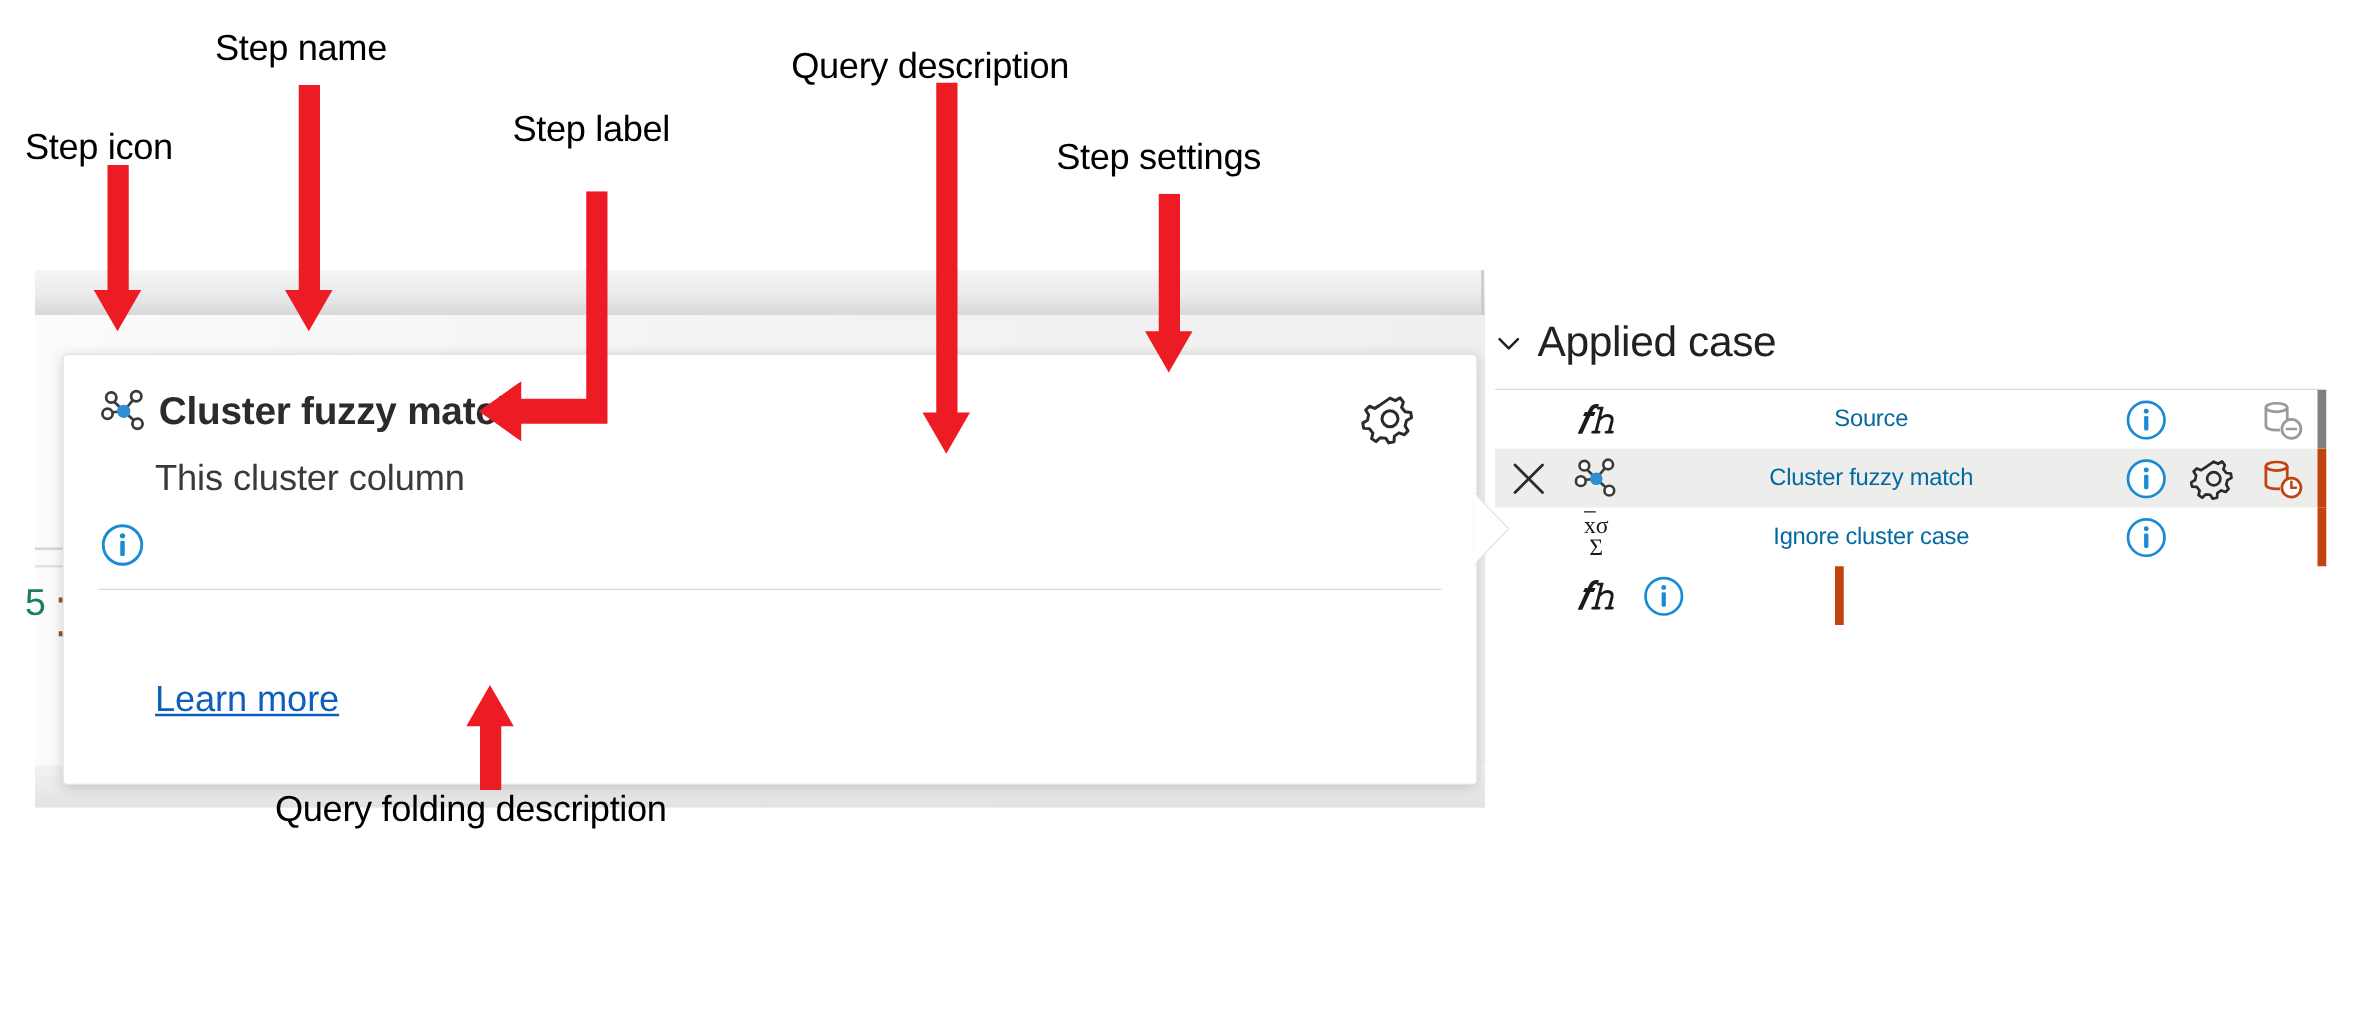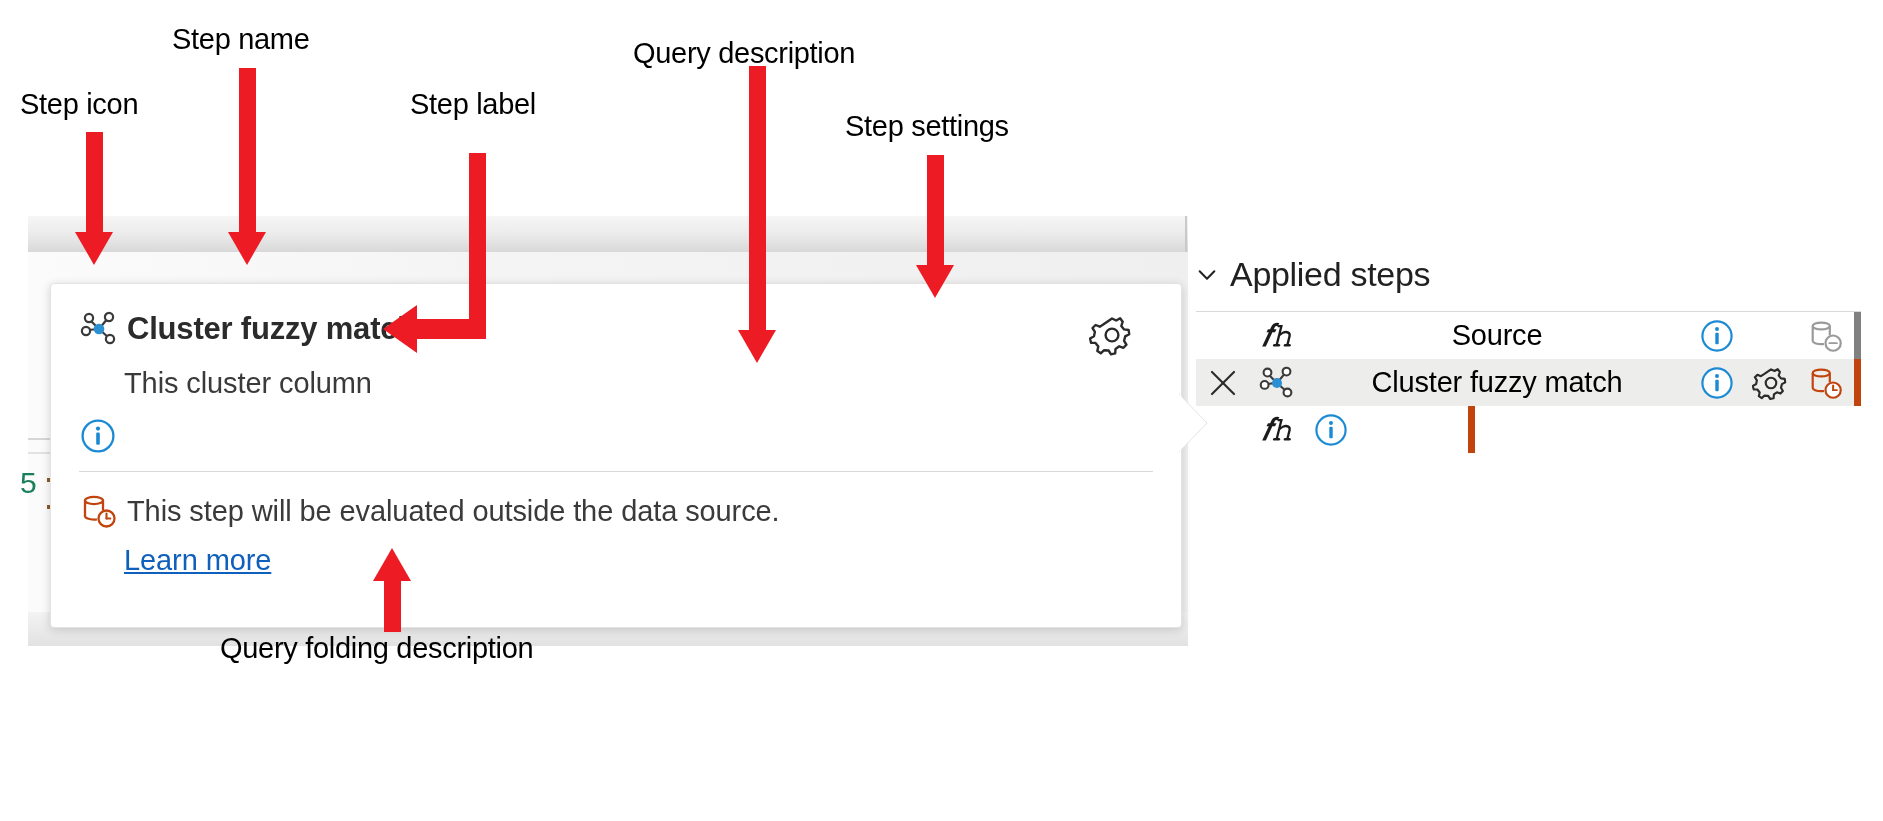--- a/index.html
+++ b/index.html
@@ -247,22 +247,22 @@
   }
   .step-icon {
     width: 54px;
     display: flex;
     align-items: center;
     justify-content: center;
     flex: 0 0 54px;
   }
   .step-name {
     flex: 1 1 auto;
-    font-size: 29px;
-    color: #000000;
+    font-size: 19px;
+    color: #0369a1;
     letter-spacing: -0.2px;
     white-space: nowrap;
   }
   .step-info {
     width: 54px;
     display: flex;
     align-items: center;
     justify-content: center;
     flex: 0 0 54px;
   }
@@ -365,50 +365,33 @@
       <svg width="38" height="38" viewBox="0 0 38 38">
         <circle cx="19" cy="19" r="15.4" fill="#ffffff" stroke="#1a8ad4" stroke-width="2.3"></circle>
         <circle cx="19" cy="11.6" r="2.1" fill="#1a8ad4"></circle>
         <rect x="17.2" y="15.6" width="3.6" height="12.2" rx="1.1" fill="#1a8ad4"></rect>
       </svg>
     </span>
   </div>
 
   <div id="tt-divider"></div>
 
-  <div class="tt-row" id="tt-fold-row">
-    <span id="tt-fold-icon">
-      <svg width="40" height="40" viewBox="0 0 40 40">
-        <g stroke="#c1440e" stroke-width="2.3" fill="none">
-          <ellipse cx="15" cy="9.5" rx="9" ry="3.6"></ellipse>
-          <path d="M6 9.5 V25 c0,2.0 4.0,3.6 9,3.6 c1.0,0 2.0,-0.07 2.9,-0.2"></path>
-          <path d="M24 9.5 V19.4"></path>
-        </g>
-        <circle cx="27.5" cy="27.5" r="8.0" fill="#ffffff" stroke="#c1440e" stroke-width="2.3"></circle>
-        <g stroke="#c1440e" stroke-width="2.1" stroke-linecap="round">
-          <line x1="27.5" y1="22.6" x2="27.5" y2="27.5"></line>
-          <line x1="27.5" y1="27.5" x2="31.3" y2="27.5"></line>
-        </g>
-      </svg>
-    </span>
-    <span id="tt-fold-text">This step will be evaluated outside the data source.</span>
-  </div>
 
   <a id="tt-learnmore" href="#">Learn more</a>
 </div>
 
 <div id="applied-steps-panel">
 
   <div id="applied-steps-header">
     <span id="applied-steps-chevron">
       <svg width="24" height="24" viewBox="0 0 24 24">
         <path d="M4 8 L12 16 L20 8" fill="none" stroke="#212121" stroke-width="2.2" stroke-linecap="round" stroke-linejoin="round"></path>
       </svg>
     </span>
-    <span id="applied-steps-title">Applied steps</span>
+    <span id="applied-steps-title">Applied case</span>
   </div>
 
   <div id="steps-list">
 
     <div class="step-row">
       <span class="step-delete spacer-empty"></span>
       <span class="step-icon">
         <span class="fx-glyph">𝑓<span style="font-size:29px;">𝚑</span></span>
       </span>
       <span class="step-name">Source</span>
@@ -482,42 +465,62 @@
           <circle cx="27.5" cy="27.5" r="8.0" fill="#ffffff" stroke="#c1440e" stroke-width="2.3"></circle>
           <g stroke="#c1440e" stroke-width="2.1" stroke-linecap="round">
             <line x1="27.5" y1="22.6" x2="27.5" y2="27.5"></line>
             <line x1="27.5" y1="27.5" x2="31.3" y2="27.5"></line>
           </g>
         </svg>
       </span>
       <span class="fold-bar" style="background:#c1440e;"></span>
     </div>
 
-
     <div class="step-row">
       <span class="step-delete spacer-empty"></span>
       <span class="step-icon">
-        <span class="fx-glyph">𝑓<span style="font-size:29px;">𝚑</span></span>
-      </span>
+        <span class="stats-glyph">
+          <span class="top"><span class="bar">x</span>σ</span>
+          <span class="bot">Σ</span>
+        </span>
+      </span>
+      <span class="step-name">Ignore cluster case</span>
       <span class="step-info">
         <svg width="36" height="36" viewBox="0 0 38 38">
           <circle cx="19" cy="19" r="15.4" fill="#ffffff" stroke="#1a8ad4" stroke-width="2.3"></circle>
           <circle cx="19" cy="11.6" r="2.1" fill="#1a8ad4"></circle>
           <rect x="17.2" y="15.6" width="3.6" height="12.2" rx="1.1" fill="#1a8ad4"></rect>
         </svg>
       </span>
       <span class="step-gear spacer-empty"></span>
       <span class="step-fold spacer-empty"></span>
       <span class="fold-bar" style="background:#c1440e;"></span>
     </div>
 
+    <div class="step-row">
+      <span class="step-delete spacer-empty"></span>
+      <span class="step-icon">
+        <span class="fx-glyph">𝑓<span style="font-size:29px;">𝚑</span></span>
+      </span>
+      <span class="step-info">
+        <svg width="36" height="36" viewBox="0 0 38 38">
+          <circle cx="19" cy="19" r="15.4" fill="#ffffff" stroke="#1a8ad4" stroke-width="2.3"></circle>
+          <circle cx="19" cy="11.6" r="2.1" fill="#1a8ad4"></circle>
+          <rect x="17.2" y="15.6" width="3.6" height="12.2" rx="1.1" fill="#1a8ad4"></rect>
+        </svg>
+      </span>
+      <span class="step-gear spacer-empty"></span>
+      <span class="step-fold spacer-empty"></span>
+      <span class="fold-bar" style="background:#c1440e;"></span>
+    </div>
+
   </div>
 </div>
 
-<div class="annot-label" style="left:20px;  top:88px;">Step icon</div>
+<div class="annot-label" style="left:20px;  top:102px;">Step icon</div>
 <div class="annot-label" style="left:172px; top:23px;">Step name</div>
 <div class="annot-label" style="left:410px; top:88px;">Step label</div>
 <div class="annot-label" style="left:633px; top:37px;">Query description</div>
 <div class="annot-label" style="left:845px; top:110px;">Step settings</div>
 <div class="annot-label" style="left:220px; top:632px;">Query folding description</div>
 
 <div class="arrow" style="left:72px; top:132px;">
   <svg width="44" height="136" viewBox="0 0 44 136">
     <rect x="14" y="0" width="17" height="104" fill="#ed1c24"></rect>
     <path d="M3,100 L41,100 L22,133 Z" fill="#ed1c24"></path>

